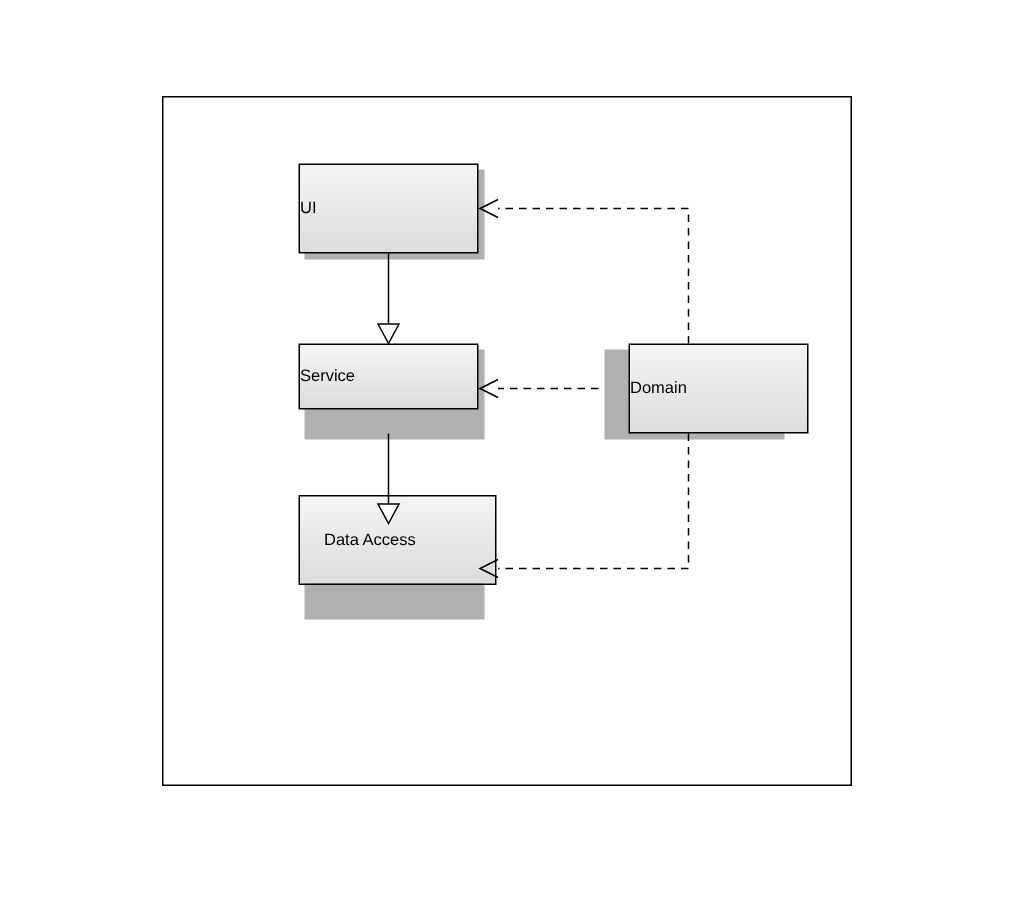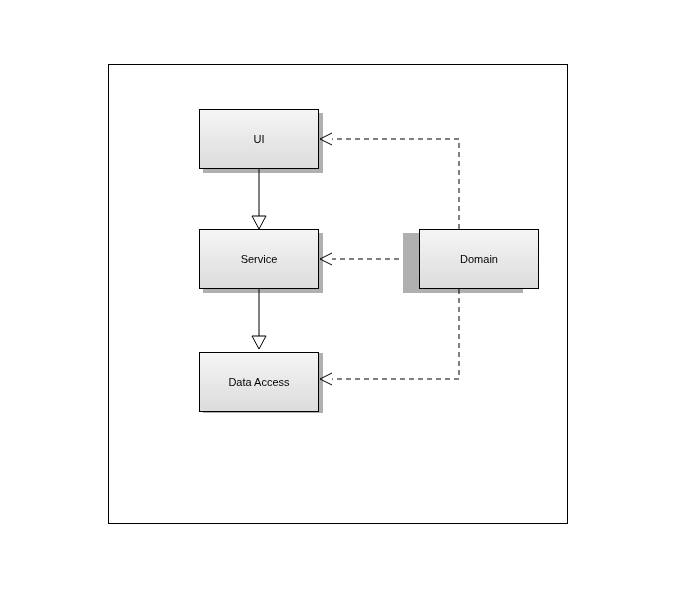--- a/index.html
+++ b/index.html
@@ -17,21 +17,21 @@
       border: 1px solid #000000;
       box-sizing: border-box;
     }
     .box {
       position: absolute;
       background: linear-gradient(to bottom, #f5f5f5, #dcdcdc);
       border: 1px solid #000000;
       box-sizing: border-box;
       display: flex;
       align-items: center;
-      justify-content: center;
+      justify-content: flex-start;
     }
     .box-shadow {
       position: absolute;
       background: #b0b0b0;
       box-sizing: border-box;
     }
     .label {
       font-size: 11px;
       color: #000000;
       text-align: center;
@@ -47,26 +47,26 @@
 <body>
 
 <div class="frame" style="left:108px; top:64px; width:460px; height:460px;"></div>
 
 <div class="box-shadow" style="left:203px; top:113px; width:120px; height:60px;"></div>
 <div class="box" style="left:199px; top:109px; width:120px; height:60px;">
   <span class="label">UI</span>
 </div>
 
 <div class="box-shadow" style="left:203px; top:233px; width:120px; height:60px;"></div>
-<div class="box" style="left:199px; top:229px; width:120px; height:60px;">
+<div class="box" style="left:199px; top:229px; width:120px; height:44px;">
   <span class="label">Service</span>
 </div>
 
 <div class="box-shadow" style="left:203px; top:353px; width:120px; height:60px;"></div>
-<div class="box" style="left:199px; top:352px; width:120px; height:60px;">
+<div class="box" style="left:199px; top:330px; width:132px; height:60px;padding-left:16px;">
   <span class="label">Data Access</span>
 </div>
 
 <div class="box-shadow" style="left:403px; top:233px; width:120px; height:60px;"></div>
 <div class="box" style="left:399px; top:229px; width:120px; height:60px;margin-left:20px;">
   <span class="label">Domain</span>
 </div>
 
 <svg width="682" height="600">
   

